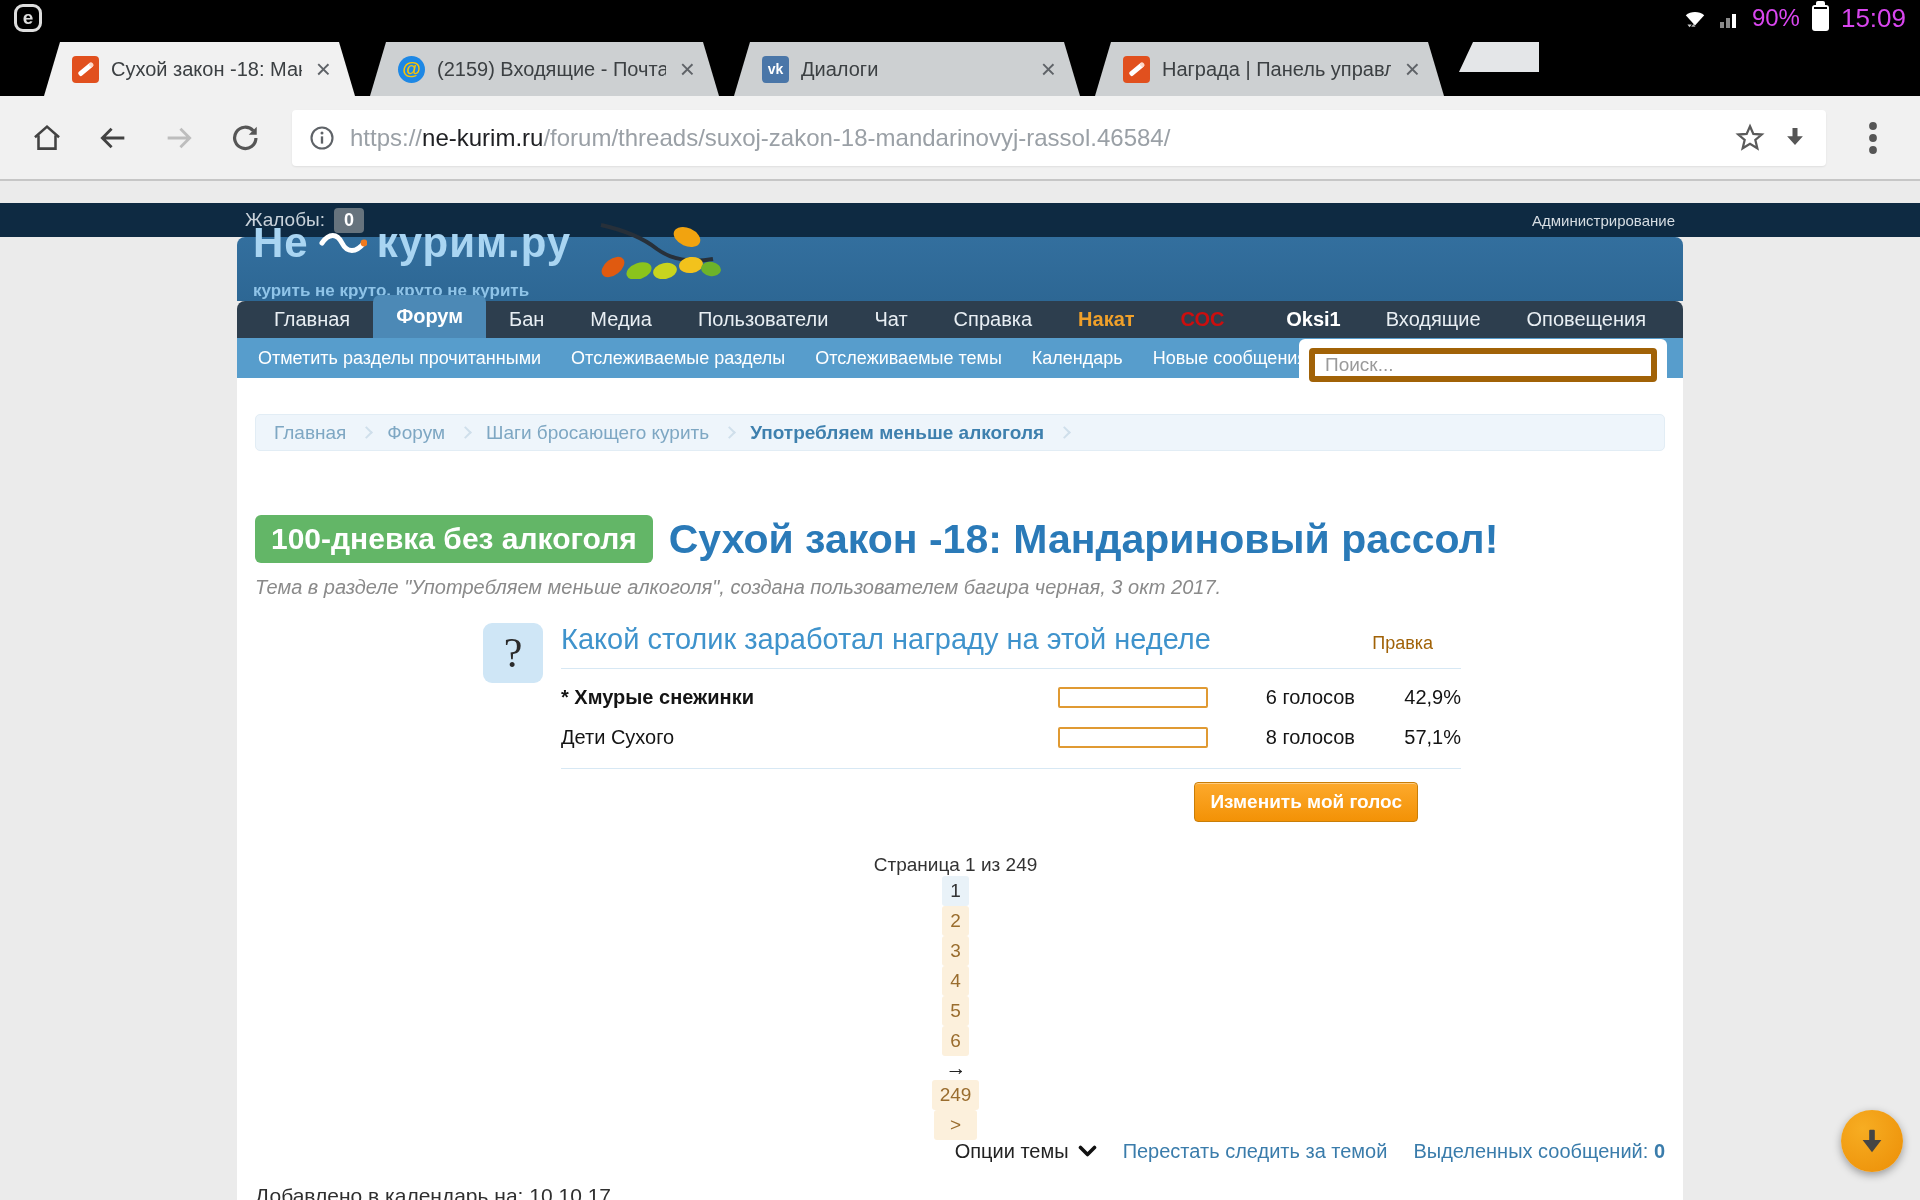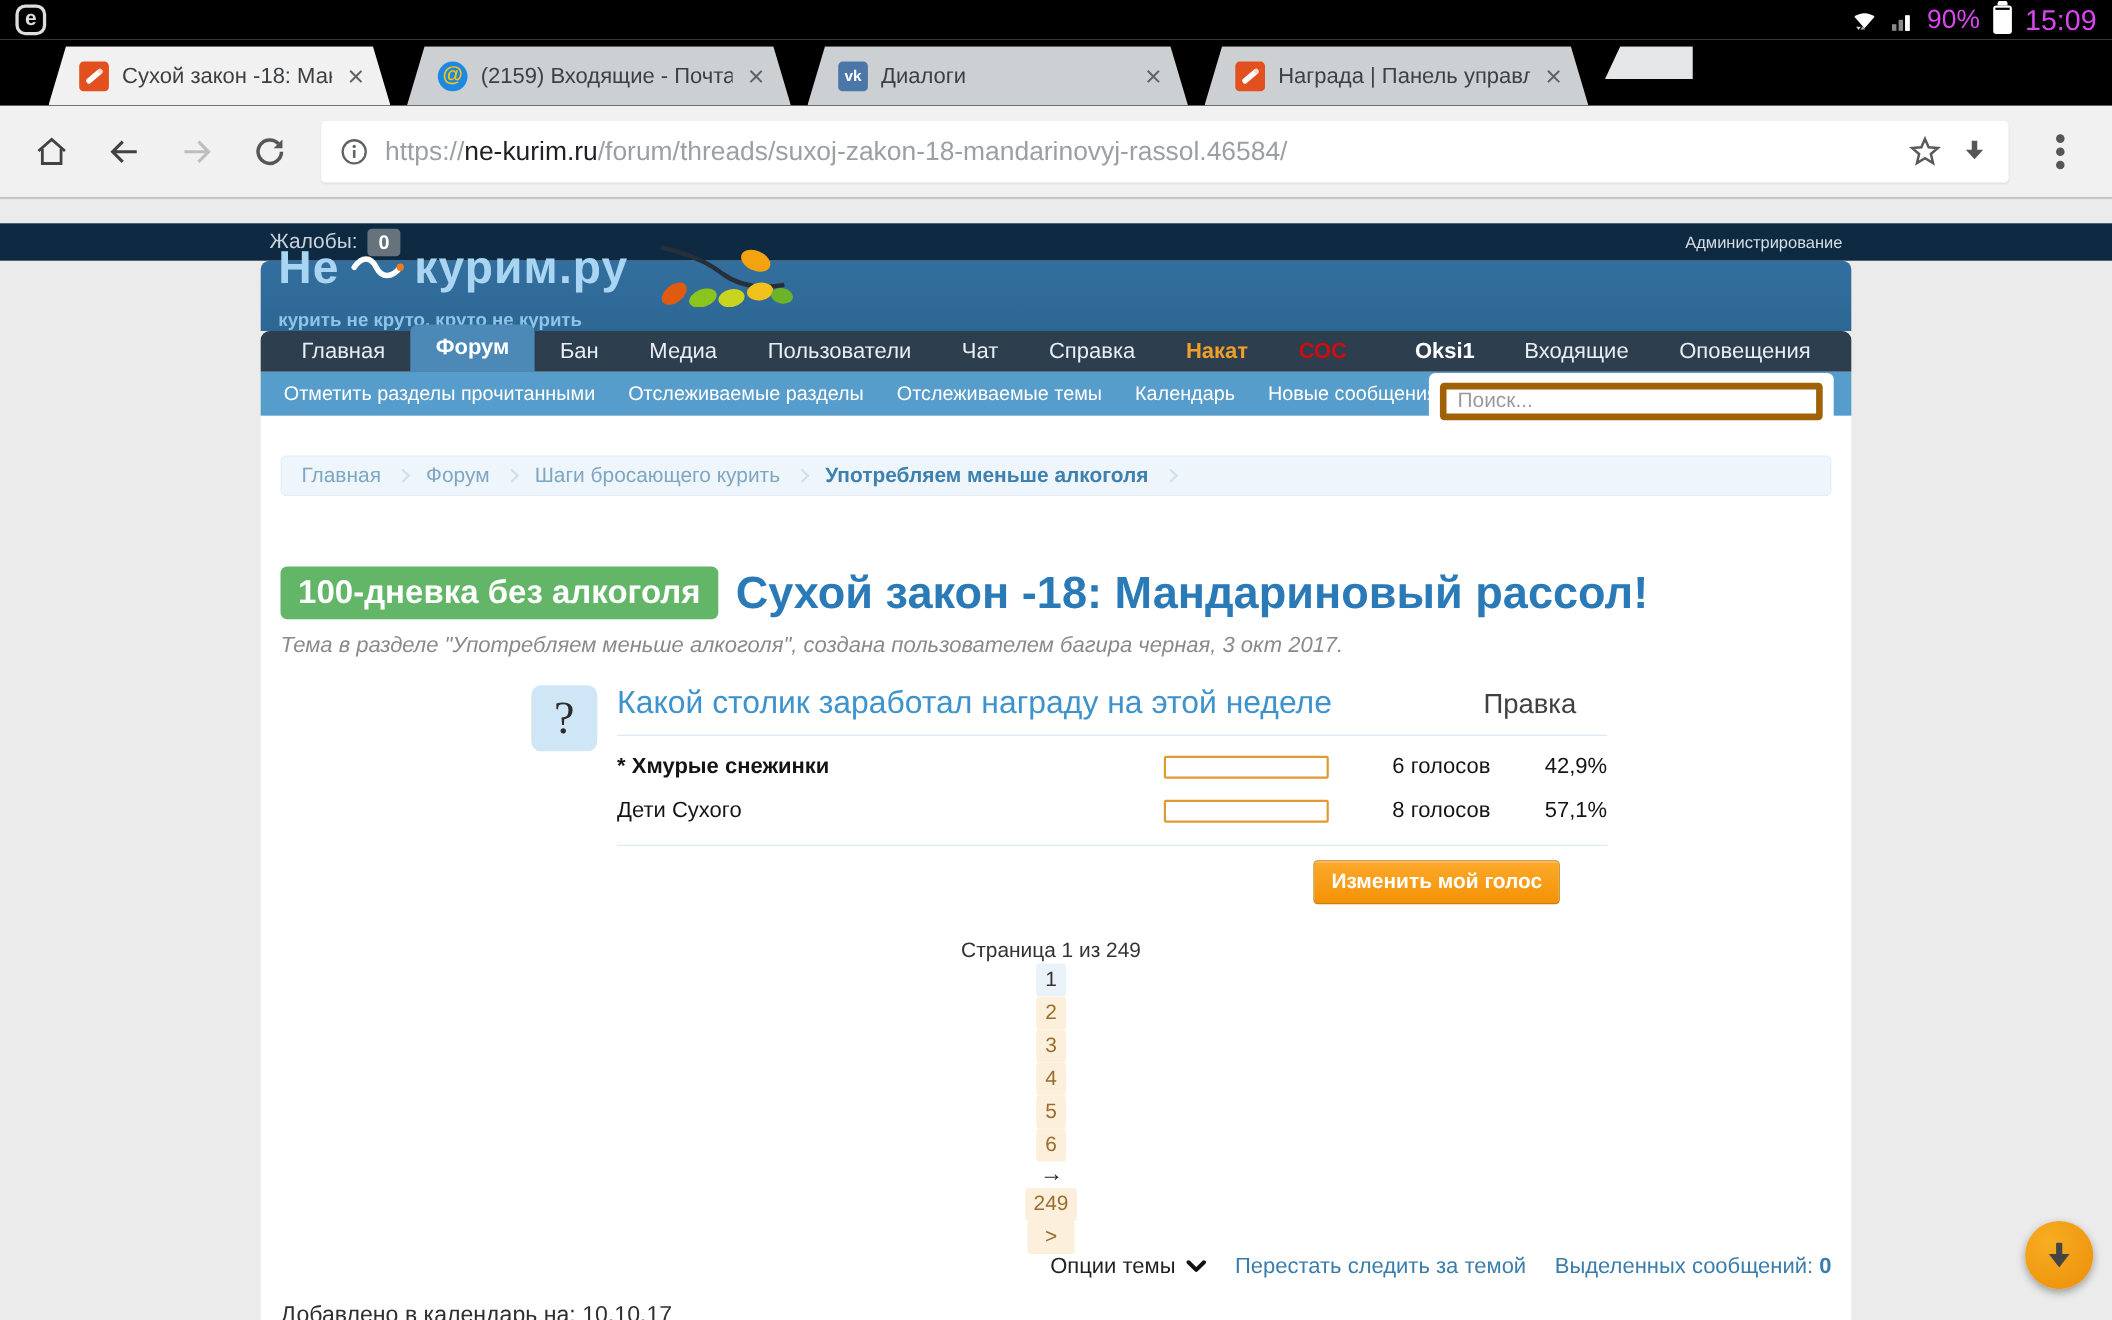--- a/index.html
+++ b/index.html
@@ -83,21 +83,21 @@
   .prefix-badge { background:#63b667; color:#fff; font-size:30px; font-weight:bold; border-radius:6px; padding:7px 16px; }
   .thread-title { color:#2a7ab8; font-size:41px; font-weight:bold; }
   .thread-meta { margin-top:13px; color:#8a8a8a; font-size:20px; font-style:italic; }
 
   .poll { margin:24px 0 0 228px; width:978px; display:flex; gap:18px; }
   .poll-qicon { width:60px; height:60px; background:#cfe6f6; border-radius:9px; color:#2b2b2b; font-size:42px;
                 font-family:"Liberation Serif",serif; display:flex; align-items:center; justify-content:center; flex:none; }
   .poll-body { flex:1; }
   .poll-head { display:flex; align-items:baseline; padding-right:28px; }
   .poll-question { color:#3f93cc; font-size:29px;text-align:right; }
-  .poll-edit { margin-left:auto; color:#404040; font-size:25px; }
+  .poll-edit { margin-left:auto; color:#a16207; font-size:18px; }
   .poll-divider { border:none; border-top:1px solid #d7e8f4; margin:12px 0 0; }
   .poll-row { display:grid; grid-template-columns:1fr 150px 134px 93px; column-gap:13px; align-items:center; margin-top:17px; }
   .poll-opt { font-size:20px; color:#141414; }
   .poll-opt--voted { font-weight:bold; }
   .poll-bar { height:21px; background:#fff; border:2px solid #e09a33; border-radius:2px; overflow:hidden; }
   .poll-fill { height:100%; background:#f8dcb0; }
   .poll-votes, .poll-pct { font-size:20px; color:#141414; text-align:right; }
   .poll-actions { display:flex; justify-content:flex-end; margin:13px 43px 0 0; }
   .btn-orange { background:linear-gradient(#fda92c,#f39206); border:1px solid #c97e08; border-radius:4px;
                 color:#fff; font-weight:bold; font-size:19px; padding:8px 15px; box-shadow:inset 0 1px 0 rgba(255,255,255,.4); }

